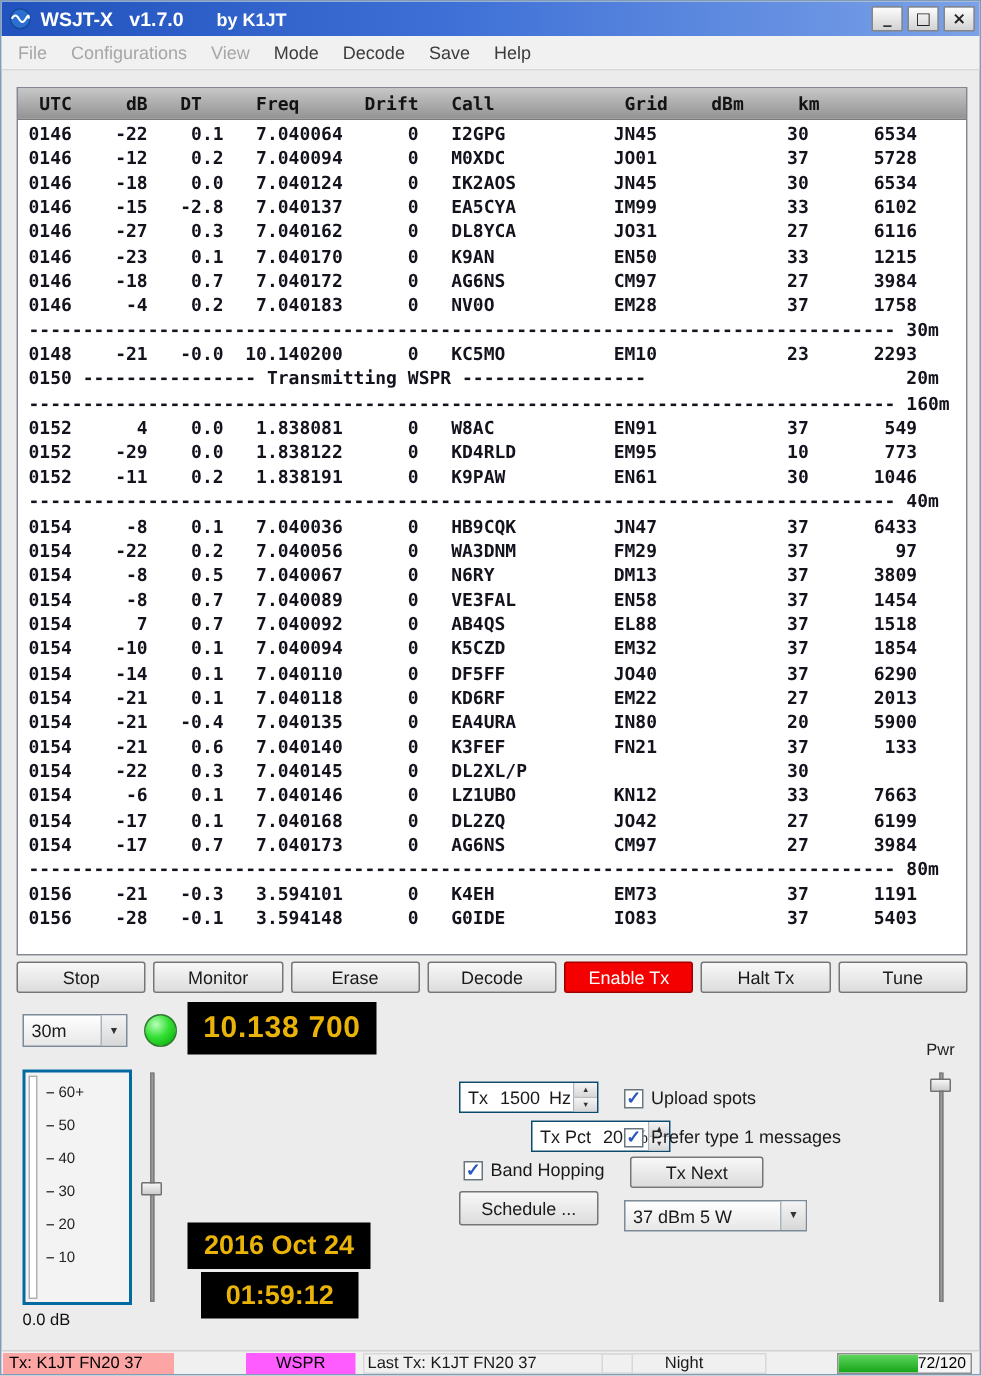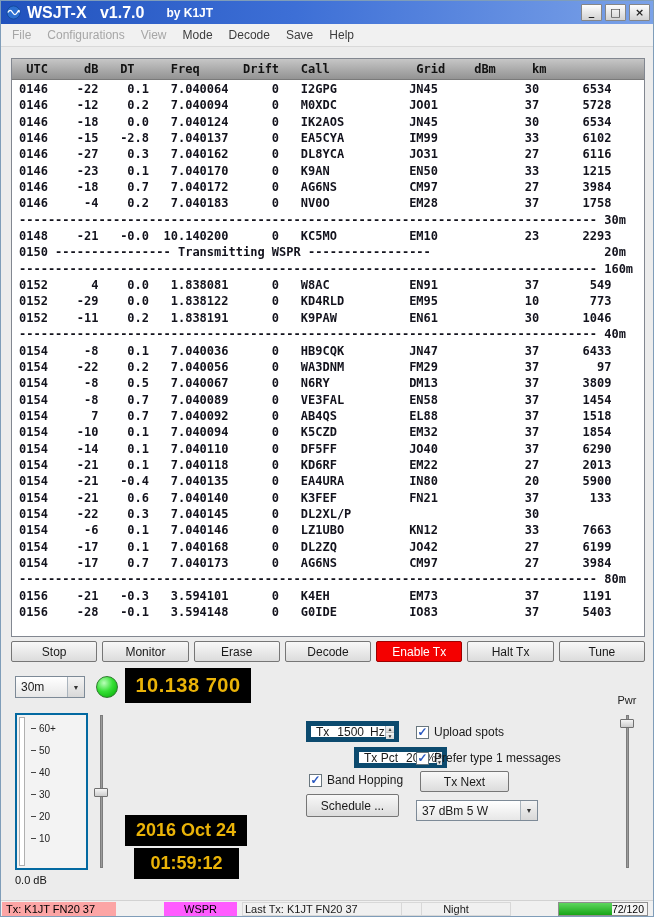--- a/index.html
+++ b/index.html
@@ -9,21 +9,21 @@
     font-family:"Liberation Sans",sans-serif; font-size:12px; color:#1a1a1a;
     border:1px solid #7f9db9; overflow:hidden;
   }
   
   .titlebar {
     position:absolute; left:0; top:0; right:0; height:23px;
     background:linear-gradient(to right,#2152bd,#3d6fd6 45%,#7ba2e8);
     display:flex; align-items:center; padding:0 3px 0 5px; color:#fff;
   }
   .app-icon { width:15px; height:15px; margin-right:6px; flex:0 0 auto; }
-  .title-text { font-weight:bold; font-size:16px; white-space:pre; }
+  .title-text { font-weight:bold; font-size:13px; white-space:pre; }
   .title-by { margin-left:22px; font-weight:bold; font-size:12px; }
   .tb-spacer { flex:1; }
   .tb-btn {
     width:21px; height:17px; margin-left:3px;
     background:linear-gradient(#fdfdfd,#d2d2d2); border:1px solid #868686; border-radius:1px;
     display:flex; align-items:flex-end; justify-content:center;
     font-size:11px; font-weight:bold; color:#222; line-height:14px; padding-bottom:1px;
     font-family:"DejaVu Sans",sans-serif;
   }
   .tb-btn.center { align-items:center; padding-bottom:0; }
@@ -100,21 +100,21 @@
   .meter-readout { position:absolute; left:14px; top:873px; font-size:11px; color:#111; }
   
   .vslider { position:absolute; width:16px; }
   .vslider .groove { position:absolute; left:7px; top:2px; bottom:2px; width:3px; background:#9b9b9b; border:1px solid #7c7c7c; }
   .vslider .handle {
     position:absolute; left:1px; width:14px; height:9px;
     background:linear-gradient(#f5f5f5,#cdcdcd); border:1px solid #707070; border-radius:1px;
   }
   
   .spinbox {
-    position:absolute; display:flex; background:#ffffff; border:5px solid #0c4a6e;
+    position:absolute; display:flex; background:#ffffff; border:1px solid #0c4a6e;
     align-items:center; font-size:12px;
   }
   .spin-text { padding-left:5px; white-space:nowrap; }
   .sp-prefix { margin-right:8px; } .sp-value { margin-right:6px; }
   .spin-btns { margin-left:auto; width:16px; align-self:stretch; display:flex; flex-direction:column; border-left:1px solid #aab4bd; }
   .spin-btns div {
     flex:1; display:flex; align-items:center; justify-content:center; font-size:5px; color:#333;
     background:linear-gradient(#f4f4f4,#d8d8d8);
   }
   .spin-btns .spin-up { border-bottom:1px solid #bbb; }

